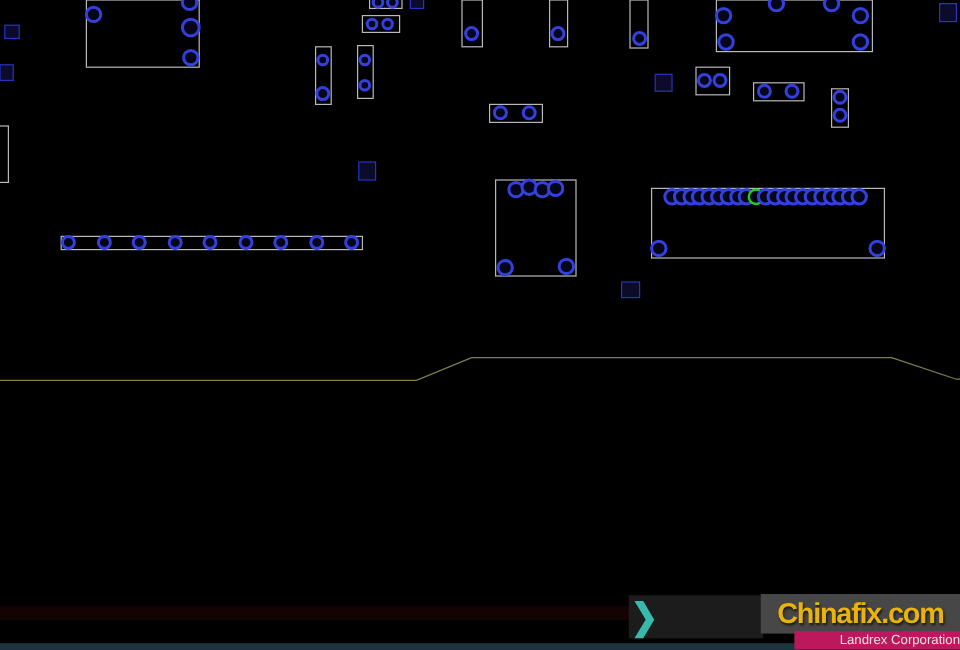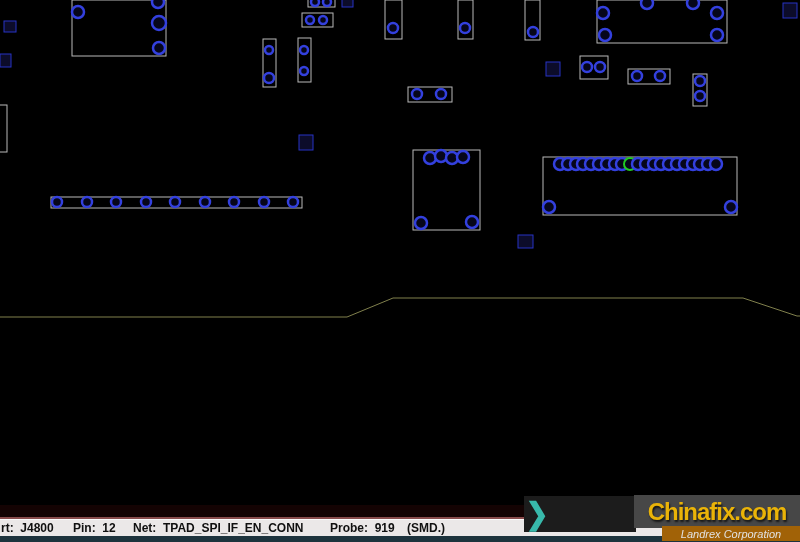--- a/index.html
+++ b/index.html
@@ -31,22 +31,22 @@
   
   .wm { position:absolute; display:flex; align-items:center; z-index:5; }
   .wm-cn { left:524px; top:496px; width:112px; height:36px; background:#1c1c1c;
            color:#343434; font-size:25px; font-weight:bold; letter-spacing:1px;
            text-shadow:0 0 2px #8f8f8f; }
   .chev { color:#38b9ab; font-size:24px; font-weight:bold; margin:0 1px 0 3px;
           transform:scale(1.15,1.25); text-shadow:none; display:inline-block; }
   .wm-cf { left:634px; top:495px; width:166px; height:33px; background:#474747;
            color:#eab308; font-size:24px; font-weight:bold; letter-spacing:-1px;
            justify-content:center; text-shadow:1px 2px 2px #151515; }
-  .wm-lx { left:662px; top:526px; width:138px; height:15px; background:#a16207;
-           color:#e2e2e2; font-size:11px; justify-content:center;font-style:italic; }
+  .wm-lx { left:662px; top:526px; width:138px; height:15px; background:#be185d;
+           color:#e2e2e2; font-size:11px; justify-content:flex-end; }
 </style>
 </head>
 <body>
 
 <div class="screen">
 
   <div class="board-area">
     <svg id="board-svg" width="800" height="517" viewBox="0 0 800 517">
         <polyline points="0,317 347,317 393,298 743,298 797,316 800,316" fill="none" stroke="#80804d" stroke-width="1"></polyline>
         <rect x="72" y="0" width="94" height="56" fill="none" stroke="#b9b9b9" stroke-width="1"></rect>
@@ -138,27 +138,20 @@
         <circle cx="700" cy="164" r="6" fill="#06061a" stroke="#3340de" stroke-width="2.5"></circle>
         <circle cx="708" cy="164" r="6" fill="#06061a" stroke="#3340de" stroke-width="2.5"></circle>
         <circle cx="716" cy="164" r="6" fill="#06061a" stroke="#3340de" stroke-width="2.5"></circle>
         <circle cx="549" cy="207" r="6" fill="#06061a" stroke="#3340de" stroke-width="2.5"></circle>
         <circle cx="731" cy="207" r="6" fill="#06061a" stroke="#3340de" stroke-width="2.5"></circle>
       </svg>
   </div>
 
   <div class="status-band"></div>
 
-  <div class="status-bar">
-    <span class="f-part">rt:  J4800</span>
-    <span class="f-pin">Pin:  12</span>
-    <span class="f-net">Net:  TPAD_SPI_IF_EN_CONN</span>
-    <span class="f-probe">Probe:  919</span>
-    <span class="f-mount">(SMD.)</span>
-  </div>
 
   <div class="bottom-strip"></div>
 
   <div class="wm wm-cn">
     <span class="chev">❯</span>
   </div>
   <div class="wm wm-cf">
     <span>Chinafix.com</span>
   </div>
   <div class="wm wm-lx">

